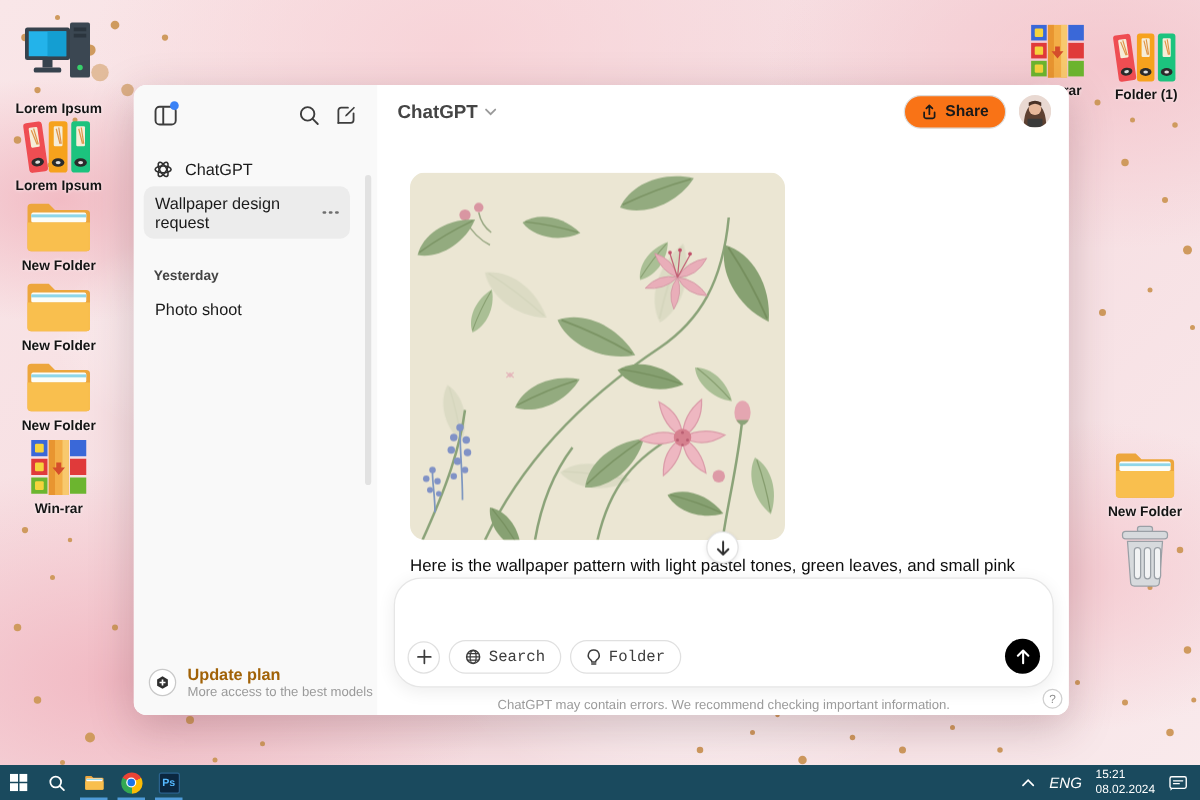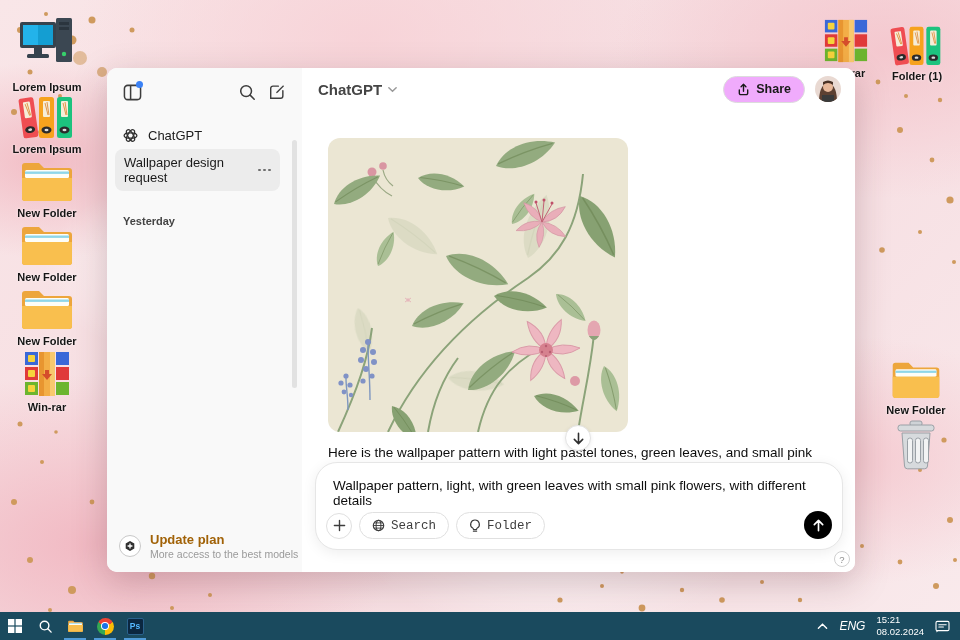--- a/index.html
+++ b/index.html
@@ -38,21 +38,21 @@
   .dots3 i { width:2.6px; height:2.6px; border-radius:50%; background:#6e6e6e; }
   .sb-scroll { position:absolute; right:5px; top:72px; width:5px; height:248px; border-radius:3px; background:#e2e2e2; }
   .sb-foot { position:absolute; left:12px; bottom:12px; display:flex; gap:9px; align-items:center; cursor:pointer; }
   .sb-foot .t1 { font-size:13px; font-weight:600; color:#a16207; }
   .sb-foot .t2 { font-size:10.5px; color:#9a9a9a; margin-top:1px; }
   .plan-circ { width:22px; height:22px; border-radius:50%; border:1px solid #c9c9c9; display:flex; align-items:center; justify-content:center; background:#fff; }
 
   .main { flex:1; position:relative; background:#fff; }
   .m-head { display:flex; align-items:center; height:42px; padding:0 12px 0 16px; }
   .m-title { display:flex; align-items:center; gap:5px; font-size:15px; font-weight:600; color:#454545; cursor:pointer; }
-  .share-btn { margin-left:auto; display:flex; align-items:center; gap:6px; height:27px; padding:0 13px; border:1px solid #dcdcdc; border-radius:999px; font-size:12.5px; font-weight:600; color:#1a1a1a; background:#f0abfc; cursor:pointer; }
+  .share-btn { margin-left:auto; display:flex; align-items:center; gap:6px; height:27px; padding:0 13px; border:1px solid #dcdcdc; border-radius:999px; font-size:12.5px; font-weight:600; color:#1a1a1a; background:#f97316; cursor:pointer; }
   .avatar { width:26px; height:26px; border-radius:50%; overflow:hidden; margin-left:10px; margin-right:2px; cursor:pointer; flex-shrink:0; }
 
   .gen-img { position:absolute; left:26px; top:70px; width:300px; height:294px; border-radius:12px; overflow:hidden; }
   .scroll-dn { position:absolute; left:263px; top:357px; width:26px; height:26px; border-radius:50%; background:#fff; border:1px solid #e2e2e2; box-shadow:0 1px 4px rgba(0,0,0,.08); display:flex; align-items:center; justify-content:center; cursor:pointer; z-index:3; }
   .a-msg { position:absolute; left:26px; top:376px; width:515px; font-size:13.5px; color:#0d0d0d; line-height:1.35; }
 
   .inputbox { position:absolute; left:13px; top:394px; width:528px; height:88px; background:#fff; border:1px solid #e6e6e6; border-radius:22px; box-shadow:0 3px 14px rgba(0,0,0,.07); }
   .in-text { padding:15px 18px 0 17px; font-size:13.5px; color:#0d0d0d; cursor:text; }
   .in-tools { position:absolute; left:10px; bottom:10px; display:flex; gap:7px; align-items:center;font-family:Liberation Mono, monospace; }
   .circle-btn { width:26px; height:26px; border-radius:50%; border:1px solid #e0e0e0; background:#fff; display:flex; align-items:center; justify-content:center; cursor:pointer; }
@@ -348,20 +348,23 @@
       <div class="sb-item sel">
         <span>Wallpaper design request</span>
         <span class="dots3">
             <i></i>
             <i></i>
             <i></i>
           </span>
       </div>
 
       <div class="sb-sec" style="padding-top:24px;">Yesterday</div>
+      <div class="sb-item">
+        <span>Photo shoot</span>
+      </div>
 
       <div class="sb-scroll"></div>
 
       <div class="sb-foot">
         <span class="plan-circ">
           <svg width="12" height="12" viewBox="0 0 12 12">
               <path d="M6 1 l4.3 2.5 v5 L6 11 1.7 8.5 v-5 z" fill="#2f2f2f"></path>
               <path d="M6 3.6 v4.8 M3.6 6 h4.8" stroke="#fff" stroke-width="1.3"></path>
             </svg>
         </span>
@@ -517,21 +520,20 @@
 
       <div class="scroll-dn">
         <svg width="13" height="13" viewBox="0 0 14 14">
             <path d="M7 1.5 V12 M2.5 8 L7 12.5 11.5 8" fill="none" stroke="#2f2f2f" stroke-width="1.7" stroke-linecap="round" stroke-linejoin="round"></path>
           </svg>
       </div>
 
       <div class="a-msg">Here is the wallpaper pattern with light pastel tones, green leaves, and small pink flowers.</div>
 
       <div class="inputbox">
-        <div class="in-text">Wallpaper pattern, light, with green leaves with small pink flowers, with different details</div>
         <div class="in-tools">
           <span class="circle-btn">
             <svg width="13" height="13" viewBox="0 0 14 14">
                 <path d="M7 1.5 V12.5 M1.5 7 H12.5" stroke="#3d3d3d" stroke-width="1.5" stroke-linecap="round"></path>
               </svg>
           </span>
           <span class="pill">
             <svg width="13" height="13" viewBox="0 0 14 14">
                 <circle cx="7" cy="7" r="5.6" fill="none" stroke="#3d3d3d" stroke-width="1.3"></circle>
                 <ellipse cx="7" cy="7" rx="2.6" ry="5.6" fill="none" stroke="#3d3d3d" stroke-width="1.1"></ellipse>
@@ -547,20 +549,21 @@
             <span>Folder</span>
           </span>
         </div>
         <span class="send-btn">
           <svg width="13" height="13" viewBox="0 0 14 14">
               <path d="M7 12.5 V2 M2.5 6 L7 1.5 11.5 6" fill="none" stroke="#fff" stroke-width="1.8" stroke-linecap="round" stroke-linejoin="round"></path>
             </svg>
         </span>
       </div>
 
+      <div class="disclaimer">ChatGPT may contain errors. We recommend checking important information.</div>
       <div class="help-circ">?</div>
     </div>
   </div>
 
   <div class="taskbar">
     <div class="tb-btn">
       <svg width="14" height="14" viewBox="0 0 14 14">
           <rect x="0" y="0" width="6.4" height="6.4" fill="#fff"></rect>
           <rect x="7.6" y="0" width="6.4" height="6.4" fill="#fff"></rect>
           <rect x="0" y="7.6" width="6.4" height="6.4" fill="#fff"></rect>

